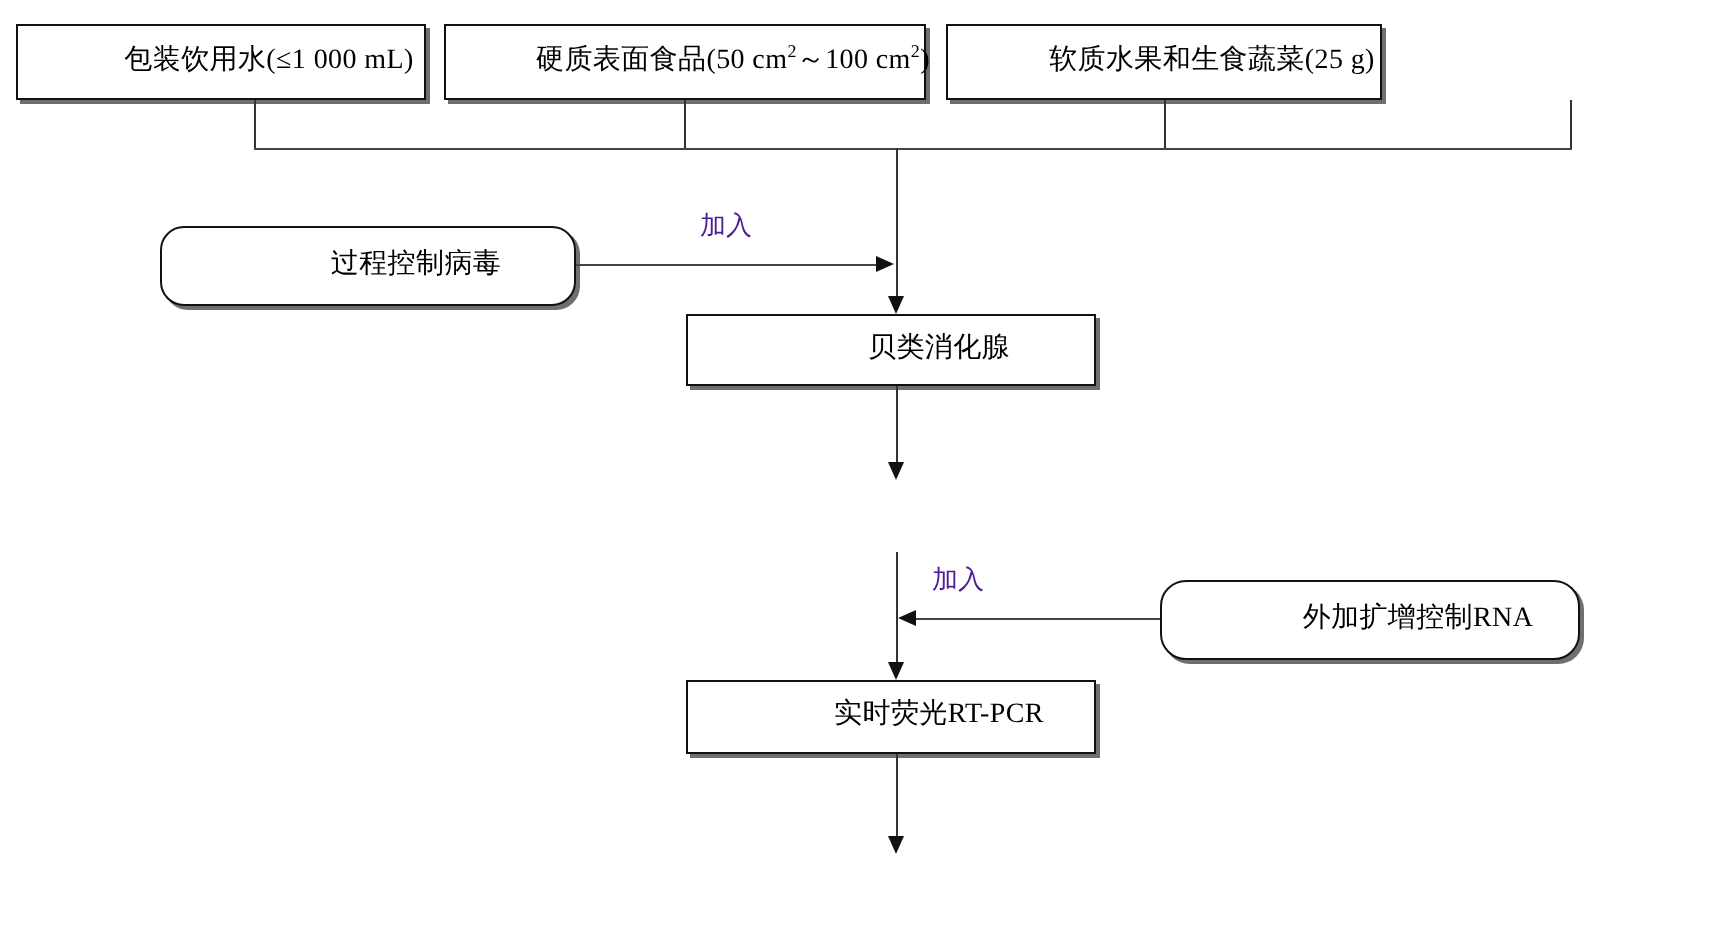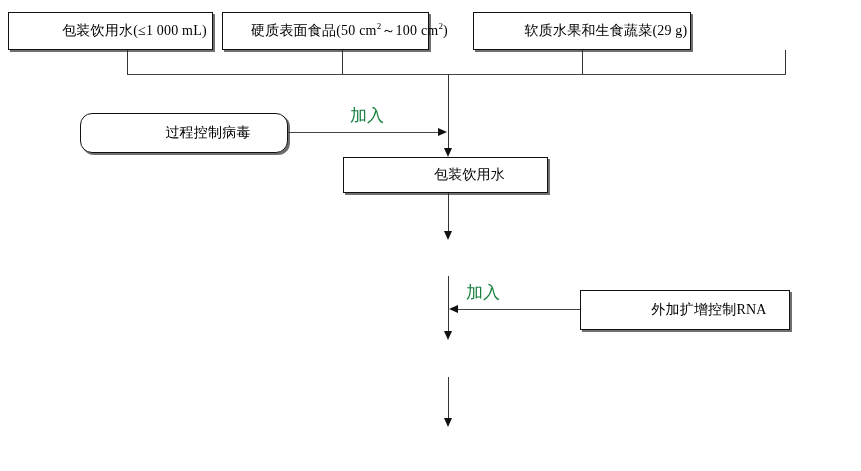--- a/index.html
+++ b/index.html
@@ -36,23 +36,23 @@
     font-size: 14px;
     letter-spacing: 0.2px;
   }
   .node .label sup {
     font-size: 9px;
     vertical-align: super;
     line-height: 0;
   }
   .edge-label {
     position: absolute;
-    font-size: 17px;
+    font-size: 13px;
     white-space: nowrap;
-    color: #15803d;
+    color: #4c1d95;
   }
   .hline {
     position: absolute;
     height: 0;
     border-top: 1.3px solid #444444;
   }
   .vline {
     position: absolute;
     width: 0;
     border-left: 1.3px solid #333333;
@@ -80,26 +80,26 @@
 </style>
 </head>
 <body>
 
 <div id="flowchart">
 
   <div class="node" style="left:8px; top:12px; width:205px; height:38px;">
     <span class="label">包装饮用水(≤1 000 mL)</span>
   </div>
 
-  <div class="node" style="left:222px; top:12px; width:207px; height:38px;">
+  <div class="node" style="left:222px; top:12px; width:241px; height:38px;">
     <span class="label">硬质表面食品(50 cm<sup>2</sup>～100 cm<sup>2</sup>)</span>
   </div>
 
   <div class="node" style="left:473px; top:12px; width:218px; height:38px;">
-    <span class="label">软质水果和生食蔬菜(29 g)</span>
+    <span class="label">软质水果和生食蔬菜(25 g)</span>
   </div>
 
 
   <div class="vline" style="left:127px; top:50px; height:24px;"></div>
   <div class="vline" style="left:342px; top:50px; height:24px;"></div>
   <div class="vline" style="left:582px; top:50px; height:24px;"></div>
   <div class="vline" style="left:785px; top:50px; height:24px;"></div>
 
   <div class="hline" style="left:127px; top:74px; width:659px;"></div>
 
@@ -108,36 +108,39 @@
 
   <div class="node" style="left:80px; top:113px; width:208px; height:40px;border-radius:12px;">
     <span class="label">过程控制病毒</span>
   </div>
 
   <div class="hline" style="left:288px; top:132px; width:152px;"></div>
   <div class="arrowhead arrow-right" style="left:438px; top:127.5px;"></div>
   <div class="edge-label" style="left:350px; top:104px;">加入</div>
 
   <div class="node" style="left:343px; top:157px; width:205px; height:36px;">
-    <span class="label">包装饮用水</span>
+    <span class="label">贝类消化腺</span>
   </div>
 
   <div class="vline" style="left:448px; top:193px; height:39px;"></div>
   <div class="arrowhead arrow-down" style="left:443.5px; top:231px;"></div>
 
 
   <div class="vline" style="left:448px; top:276px; height:56px;"></div>
   <div class="arrowhead arrow-down" style="left:443.5px; top:331px;"></div>
 
-  <div class="node" style="left:580px; top:290px; width:210px; height:40px;">
+  <div class="node" style="left:580px; top:290px; width:210px; height:40px;border-radius:13px;">
     <span class="label">外加扩增控制RNA</span>
   </div>
 
   <div class="hline" style="left:456px; top:309px; width:124px;"></div>
   <div class="arrowhead arrow-left" style="left:449px; top:304.5px;"></div>
   <div class="edge-label" style="left:466px; top:281px;">加入</div>
 
+  <div class="node" style="left:343px; top:340px; width:205px; height:37px;">
+    <span class="label">实时荧光RT-PCR</span>
+  </div>
 
   <div class="vline" style="left:448px; top:377px; height:42px;"></div>
   <div class="arrowhead arrow-down" style="left:443.5px; top:418px;"></div>
 
 
 </div>
 
 </body></html>

